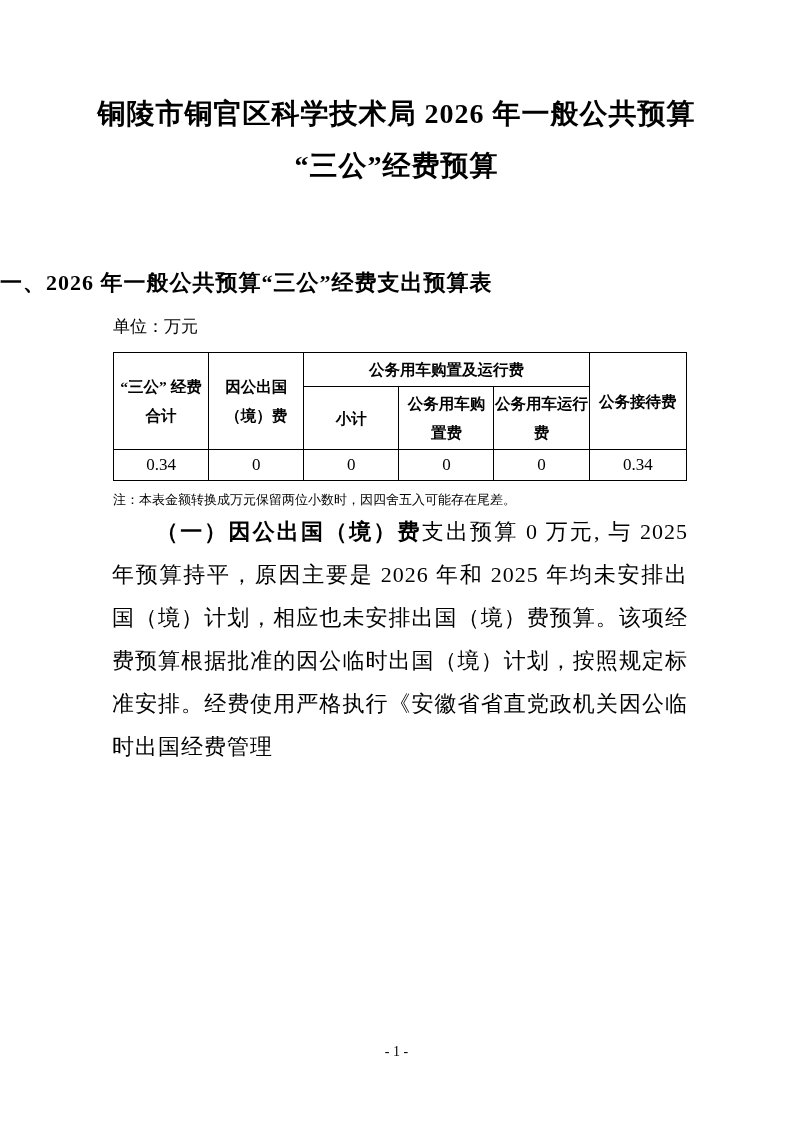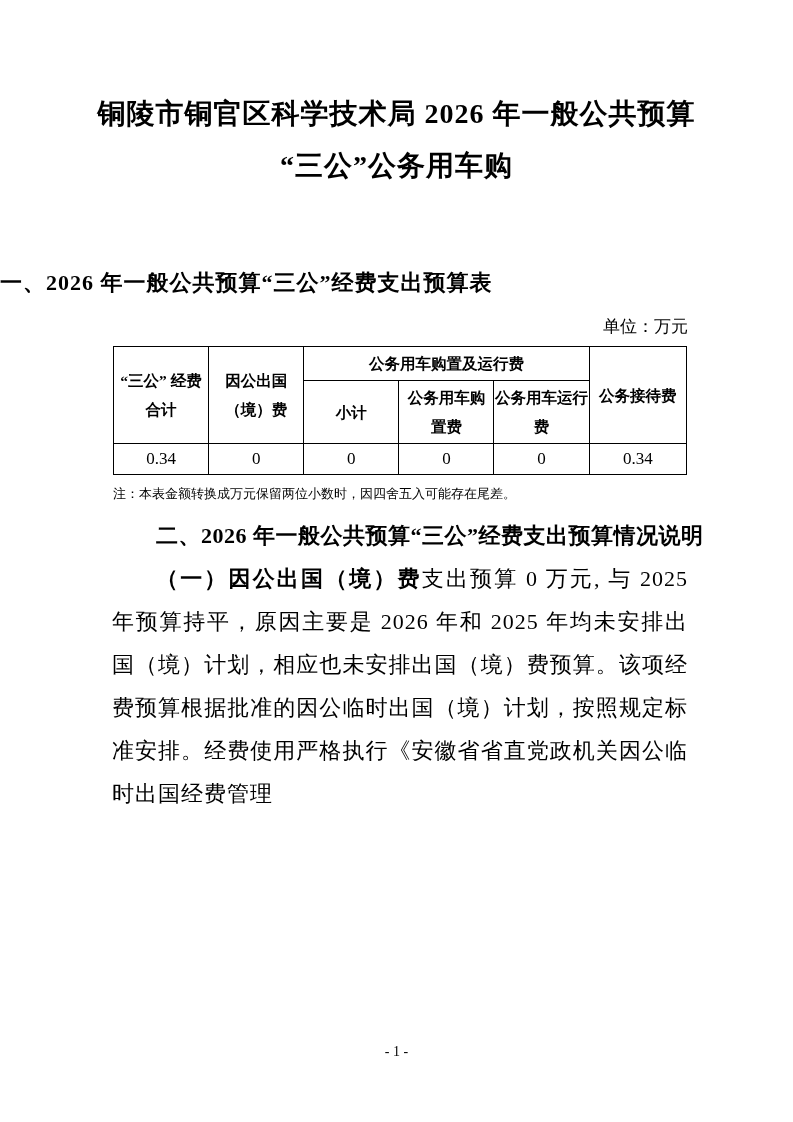--- a/index.html
+++ b/index.html
@@ -27,22 +27,22 @@
   }
   .title-line { display: block; }
   .heading-1 {
     margin-top: 76px;
     font-size: 22px;
     font-weight: bold;
     line-height: 30px;
     letter-spacing: 1px;
   }
   .unit-label {
-    margin: 18px 105px 8px 113px;
-    text-align: right;
+    margin: 18px 105px 14px 113px;
+    text-align: left;
     font-size: 17px;
     line-height: 22px;
   }
   table.budget {
     border-collapse: collapse;
     table-layout: fixed;
     width: 574px;
     margin-left: 113px;
   }
   table.budget th, table.budget td {
@@ -94,21 +94,21 @@
     font-size: 14px;
   }
 </style>
 </head>
 <body>
 
 <div class="page">
 
   <h1 class="doc-title">
     <span class="title-line">铜陵市铜官区科学技术局 2026 年一般公共预算</span>
-    <span class="title-line">“三公”公务用车购</span>
+    <span class="title-line">“三公”经费预算</span>
   </h1>
 
   <div class="heading-1">一、2026 年一般公共预算“三公”经费支出预算表</div>
 
   <div class="unit-label">单位：万元</div>
 
   <table class="budget">
     <colgroup>
       <col style="width:16.6%">
         <col style="width:16.6%">
@@ -153,20 +153,19 @@
         <td>0</td>
         <td>0</td>
         <td>0</td>
         <td>0.34</td>
       </tr>
     </tbody>
   </table>
 
   <div class="table-note">注：本表金额转换成万元保留两位小数时，因四舍五入可能存在尾差。</div>
 
-  <div class="heading-2">二、2026 年一般公共预算“三公”经费支出预算情况说明</div>
 
 
   <p class="body-para"><b>（一）因公出国（境）费</b><span>支出预算 0 万元, 与 2025 年预算持平，原因主要是 2026 年和 2025 年均未安排出国（境）计划，相应也未安排出国（境）费预算。该项经费预算根据批准的因公临时出国（境）计划，按照规定标准安排。经费使用严格执行《安徽省省直党政机关因公临时出国经费管理</span></p>
 
   <div class="page-number">- 1 -</div>
 
 </div>
 
 </body></html>

